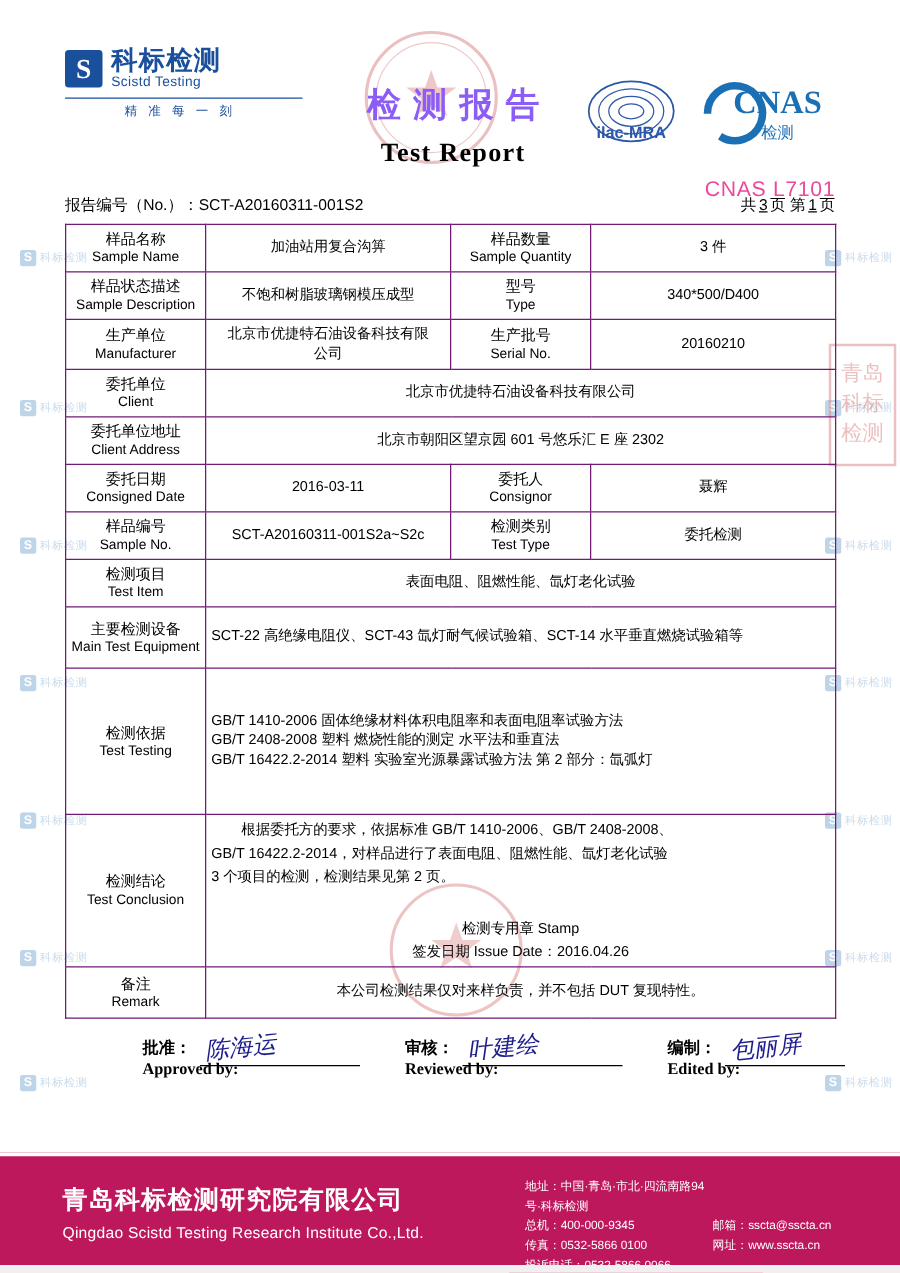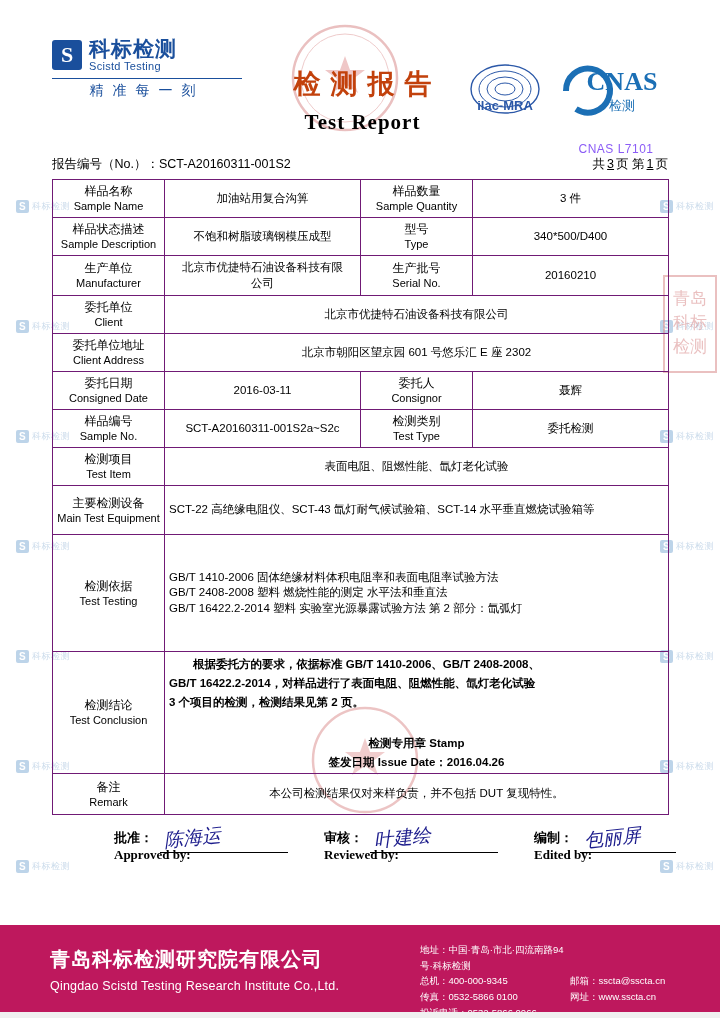--- a/index.html
+++ b/index.html
@@ -87,37 +87,37 @@
     font-family: "Liberation Sans", sans-serif;
     font-size: 11px;
     color: #1a4f9c;
     letter-spacing: 0.3px;
   }
   .logo-slogan {
     margin-top: 6px;
     border-top: 1px solid #1a4f9c;
     padding-top: 3px;
     font-family: "Liberation Sans", sans-serif;
-    font-size: 14px;
+    font-size: 10px;
     color: #1a4f9c;
     letter-spacing: 9px;
     text-align: center;
   }
   .title-block {
     position: absolute;
     left: 255px;
     top: 66px;
     width: 215px;
     text-align: center;
   }
   .title-cn {
     font-family: "Liberation Sans", sans-serif;
     font-size: 27px;
     font-weight: bold;
-    color: #c2410c;
+    color: #8b5cf6;
     letter-spacing: 10px;
     text-indent: 10px;
   }
   .title-en {
     margin-top: 8px;
     font-family: "Liberation Serif", serif;
     font-size: 21px;
     font-weight: bold;
     color: #000;
     letter-spacing: 1px;
@@ -136,22 +136,22 @@
     width: 120px;
     height: 58px;
   }
   .cnas-label {
     position: absolute;
     left: 556px;
     top: 142px;
     width: 120px;
     text-align: center;
     font-family: "Liberation Sans", sans-serif;
-    font-size: 12px;
-    color: #8b5cf6;
+    font-size: 17px;
+    color: #ec4899;
     letter-spacing: 0.5px;
   }
 
   
   .meta-line {
     position: relative;
     margin: 6px 52px 5px 52px;
     font-family: "Liberation Sans", sans-serif;
     font-size: 12.5px;
     color: #000;
@@ -213,21 +213,20 @@
   .big-cell {
     height: 110px;
     vertical-align: top;
     padding-top: 14px;
   }
   .concl-cell {
     height: 115px;
     vertical-align: top;
     padding-top: 18px;
     position: relative;
-    font-weight: bold;
   }
   .concl-text {
     line-height: 1.65;
     text-indent: 0;
   }
   .stamp-info {
     margin-top: 24px;
     text-align: center;
     font-size: 11.5px;
   }

